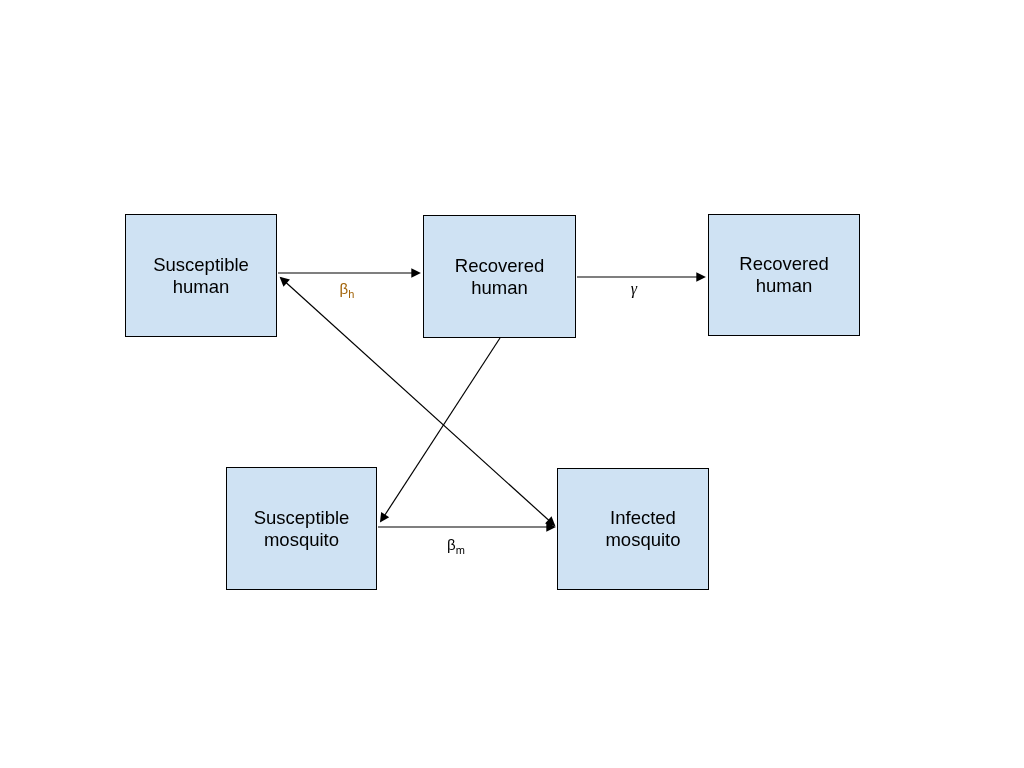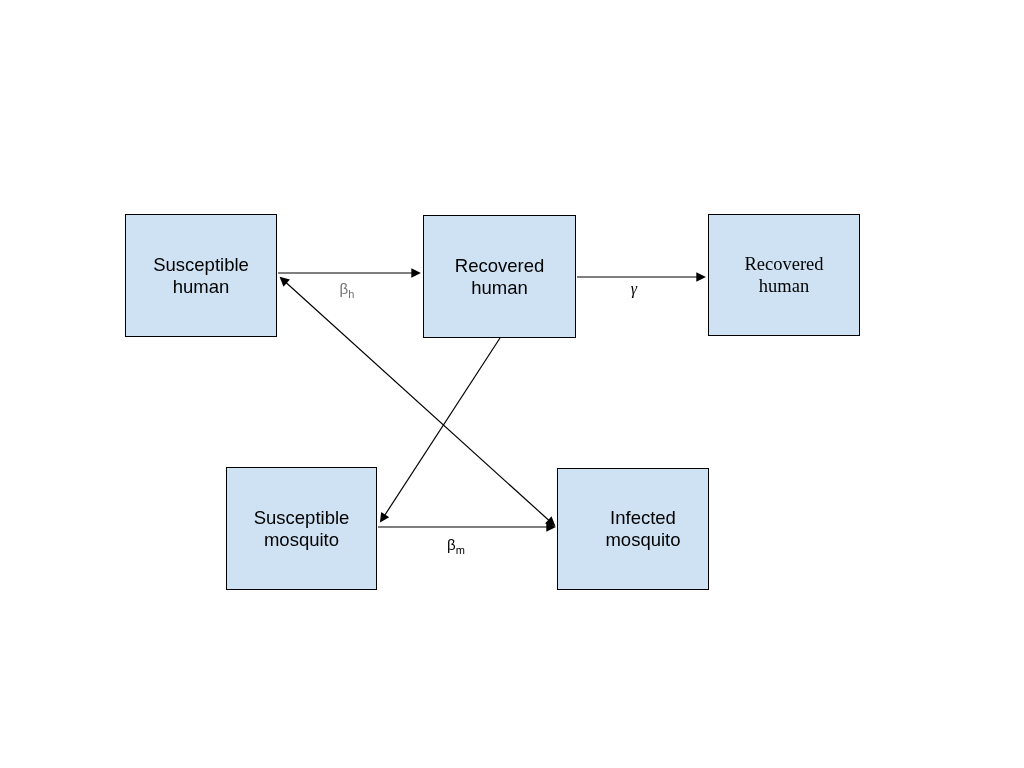--- a/index.html
+++ b/index.html
@@ -65,25 +65,25 @@
   <line x1="278" y1="273" x2="419" y2="273" stroke="#000000" stroke-width="1.2" marker-end="url(#arrowhead)"></line>
       <line x1="577" y1="277" x2="704" y2="277" stroke="#000000" stroke-width="1.2" marker-end="url(#arrowhead)"></line>
       <line x1="378" y1="527" x2="554" y2="527" stroke="#000000" stroke-width="1.2" marker-end="url(#arrowhead)"></line>
       <line x1="500" y1="338" x2="381" y2="521" stroke="#000000" stroke-width="1.2" marker-end="url(#arrowhead)"></line>
       <line x1="554" y1="525" x2="281" y2="278" stroke="#000000" stroke-width="1.2" marker-end="url(#arrowhead)" marker-start="url(#arrowhead)"></line>
     </svg>
   <div id="nodes">
       <div class="node" style="left: 125px; top: 214px; width: 152px; height: 123px; background: rgb(207, 226, 243); border-color: rgb(0, 0, 0); color: rgb(0, 0, 0);">Susceptible
 human</div>
       <div class="node" style="left: 423px; top: 215px; width: 153px; height: 123px; background: rgb(207, 226, 243); border-color: rgb(0, 0, 0); color: rgb(0, 0, 0);">Recovered human</div>
-      <div class="node" style="left: 708px; top: 214px; width: 152px; height: 122px; background: rgb(207, 226, 243); border-color: rgb(0, 0, 0); color: rgb(0, 0, 0); font-family: Liberation Serif, serif;">Recovered
+      <div class="node" style="left: 708px; top: 214px; width: 152px; height: 122px; background: rgb(207, 226, 243); border-color: rgb(0, 0, 0); color: rgb(0, 0, 0);">Recovered
 human</div>
       <div class="node" style="left: 226px; top: 467px; width: 151px; height: 123px; background: rgb(207, 226, 243); border-color: rgb(0, 0, 0); color: rgb(0, 0, 0);">Susceptible
 mosquito</div>
       <div class="node" style="left: 557px; top: 468px; width: 152px; height: 122px; background: rgb(207, 226, 243); border-color: rgb(0, 0, 0); color: rgb(0, 0, 0); padding-left: 20px;">Infected
 mosquito</div>
     </div>
   <div id="labels">
-      <div class="edge-label" style="left: 347px; top: 280px; color: #737373;"><span>β</span><sub>h</sub></div>
+      <div class="edge-label" style="left: 347px; top: 280px; color: #a16207;"><span>β</span><sub>h</sub></div>
       <div class="edge-label italic" style="left: 634px; top: 280px; color: rgb(0, 0, 0);"><span>γ</span></div>
       <div class="edge-label" style="left: 456px; top: 536px; color: rgb(0, 0, 0); text-align: center;"><span>β</span><sub>m</sub></div>
     </div>
 </div>
 
 </body></html>

